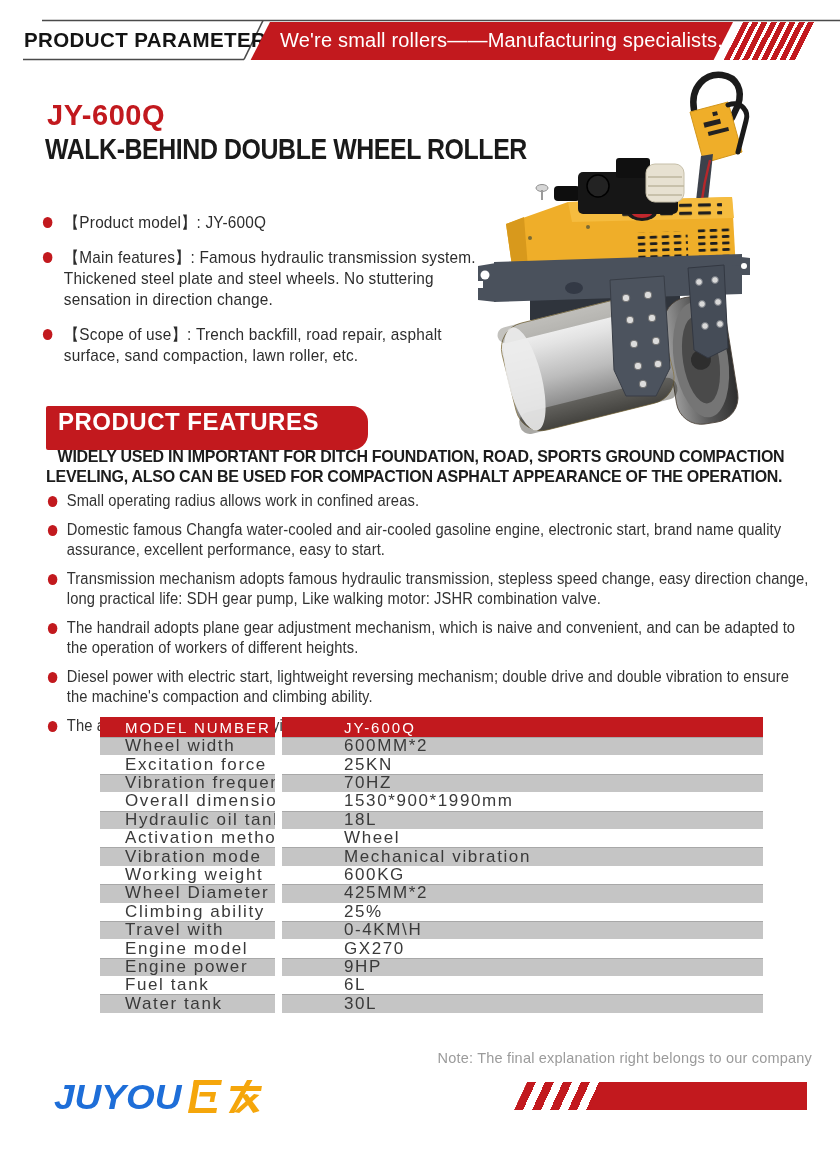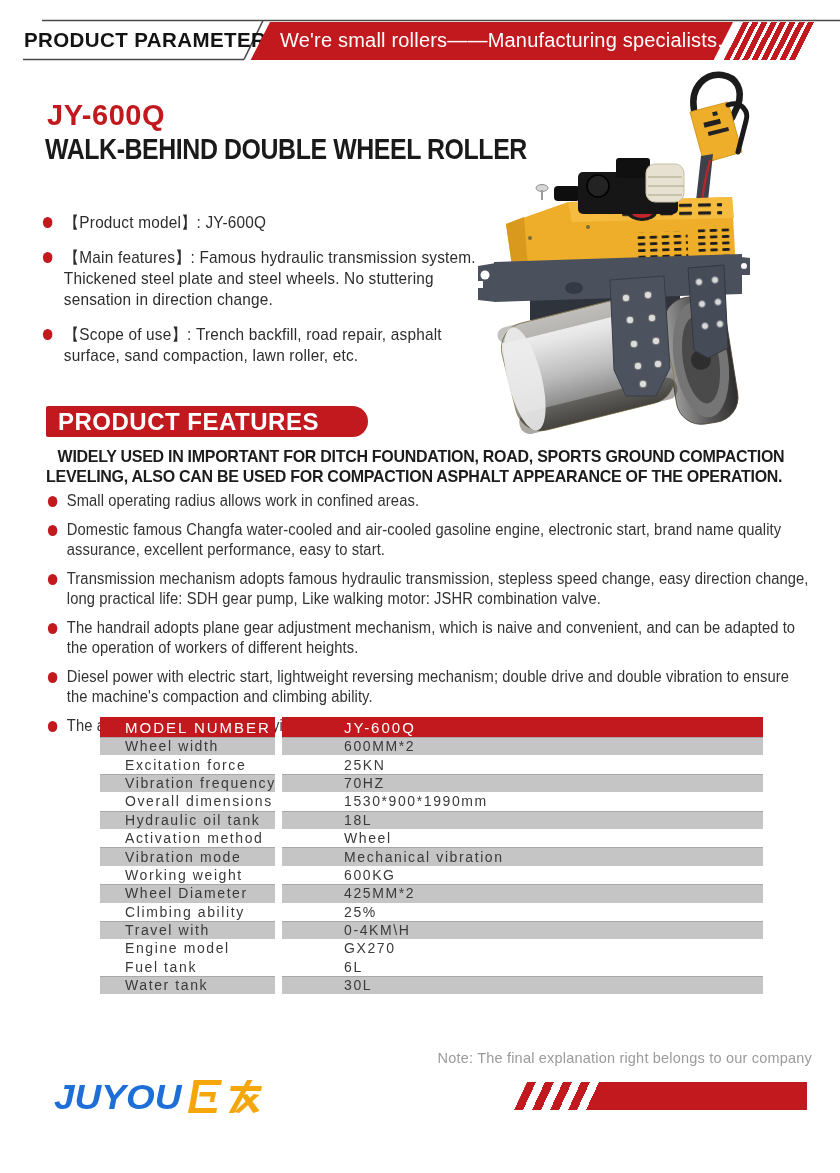--- a/index.html
+++ b/index.html
@@ -43,40 +43,40 @@
     transform:scaleX(0.95); transform-origin:left top;
   }
   .intro-list li { position:relative; padding-left:24px; margin-bottom:14px; letter-spacing:0.2px; }
   .dot::before {
     content:""; position:absolute; left:2px; top:5px; width:10px; height:11px;
     border-radius:50%; background:#c2191e;
   }
 
   
   .pf-banner {
-    left:46px; top:406px; width:322px; height:31px; background:#c2191e;
+    left:46px; top:406px; width:322px; height:44px; background:#c2191e;
     border-radius:2px 16px 16px 2px; color:#fff; font-size:24px; font-weight:700;
     letter-spacing:0.5px; line-height:31px; padding-left:12px; box-sizing:border-box; white-space:nowrap;
   }
   .pf-lead {
     left:46px; top:447px; width:790px; font-size:16.6px; font-weight:700; color:#1c1c1c;
     line-height:1.23; letter-spacing:-0.3px; text-indent:12px;
     transform:scaleX(0.965); transform-origin:left top;
   }
   .feature-list {
     left:46px; top:491px; width:810px; list-style:none; margin:0; padding:0;
     font-size:15.6px; line-height:1.28; color:#333;
     transform:scaleX(0.945); transform-origin:left top;
   }
   .feature-list li { position:relative; padding-left:22px; margin-bottom:9px; letter-spacing:0.1px; }
 
   
   .spec { left:100px; top:717px; width:663px; }
   .spec-row { display:grid; grid-template-columns:175px 481px; column-gap:7px; height:18.4px; }
-  .spec-row > div { display:flex; align-items:center; font-size:14px; letter-spacing:1.6px; color:#3a3a3a; overflow:hidden; white-space:nowrap; }
+  .spec-row > div { display:flex; align-items:center; font-size:17px; letter-spacing:1.6px; color:#3a3a3a; overflow:hidden; white-space:nowrap; }
   .spec-head { height:20px; }
   .spec-head > div { background:#c2191e; color:#fff; font-size:15px; letter-spacing:2px; }
   .cell-label { padding-left:25px; }
   .cell-value { padding-left:62px; }
   .alt > div { background:#c5c5c5; box-shadow:inset 0 1px 0 #a8a8a8; }
 
   
   .note { top:1050px; right:28px; font-size:14.5px; color:#9b9b9b; letter-spacing:0.2px; }
   .ribbon { left:500px; top:1082px; width:330px; height:28px; }
   .ribbon-stripes {
@@ -300,20 +300,24 @@
       <div class="cell-value">25%</div>
     </div>
         <div class="spec-row alt">
       <div class="cell-label">Travel with</div>
       <div class="cell-value">0-4KM\H</div>
     </div>
         <div class="spec-row">
       <div class="cell-label">Engine model</div>
       <div class="cell-value">GX270</div>
     </div>
+        <div class="spec-row alt">
+      <div class="cell-label">Engine power</div>
+      <div class="cell-value">9HP</div>
+    </div>
         <div class="spec-row">
       <div class="cell-label">Fuel tank</div>
       <div class="cell-value">6L</div>
     </div>
         <div class="spec-row alt">
       <div class="cell-label">Water tank</div>
       <div class="cell-value">30L</div>
     </div>
       </div>
   </div>

